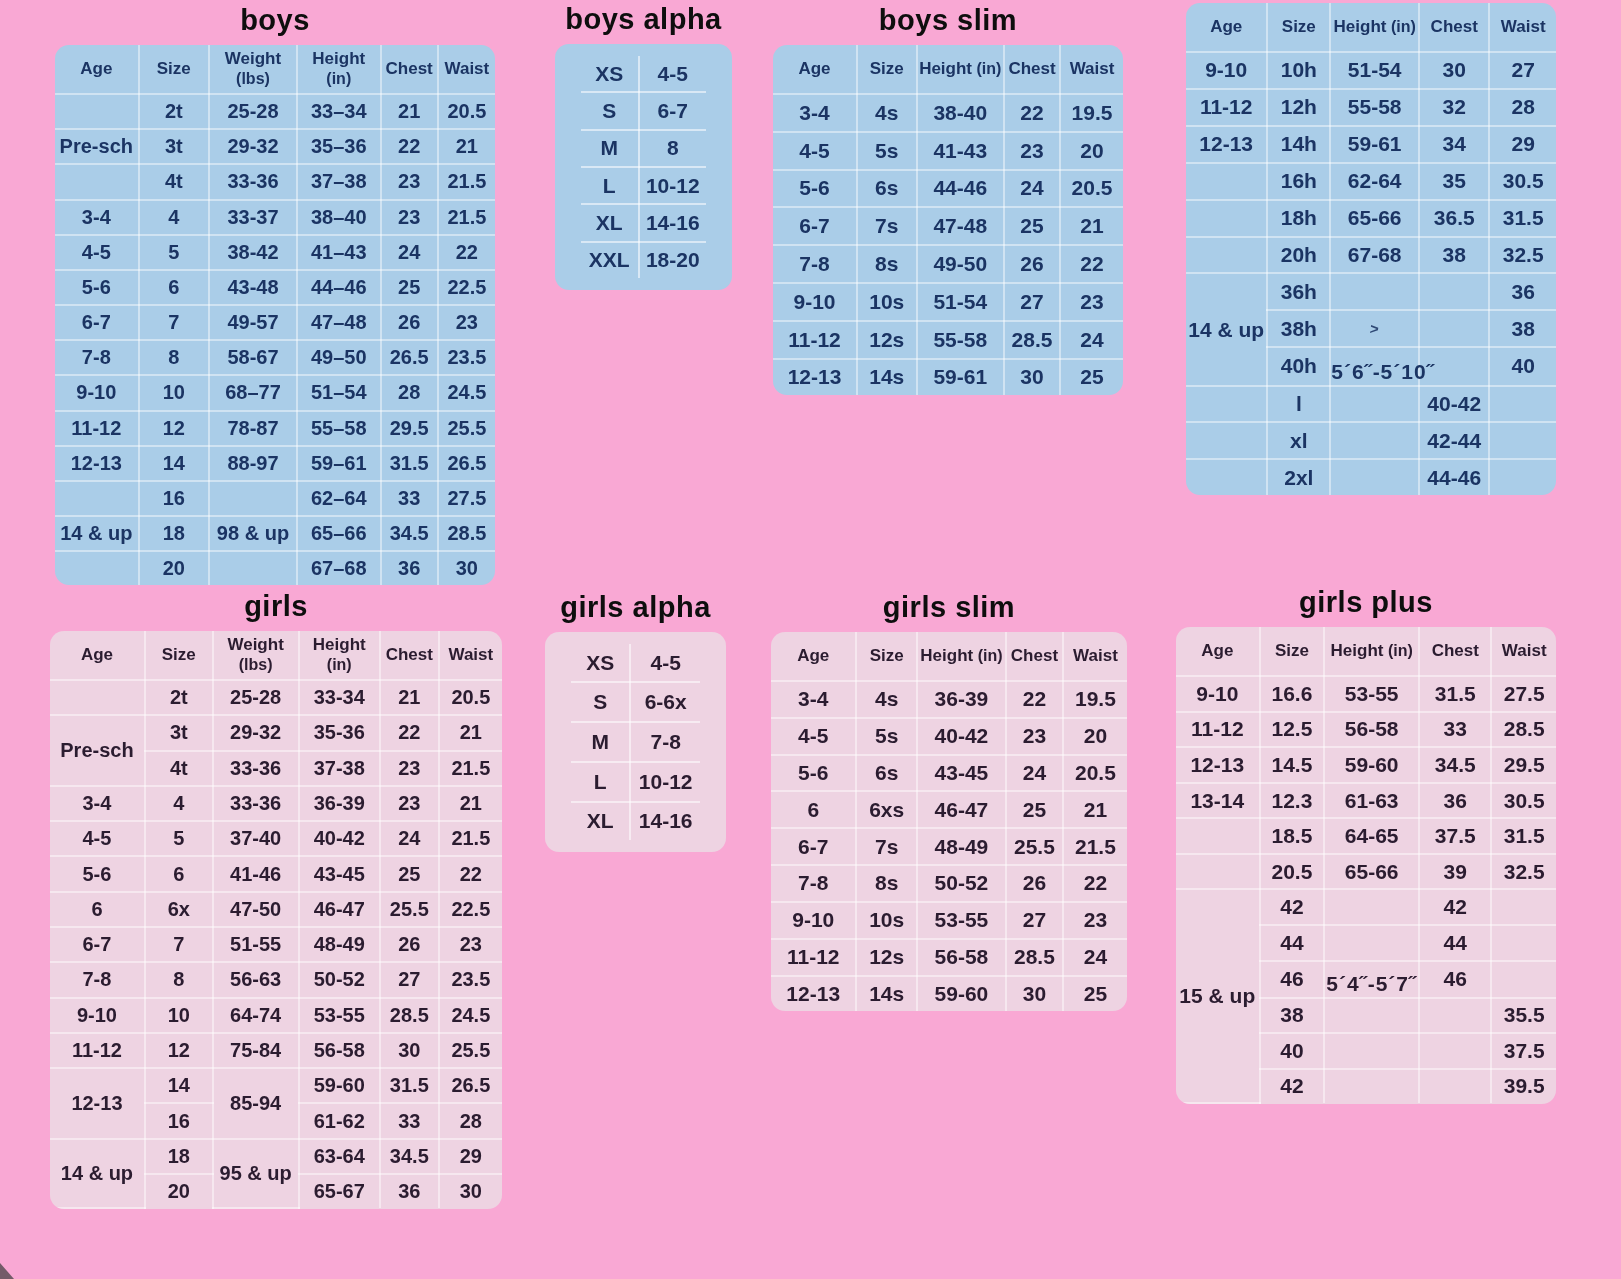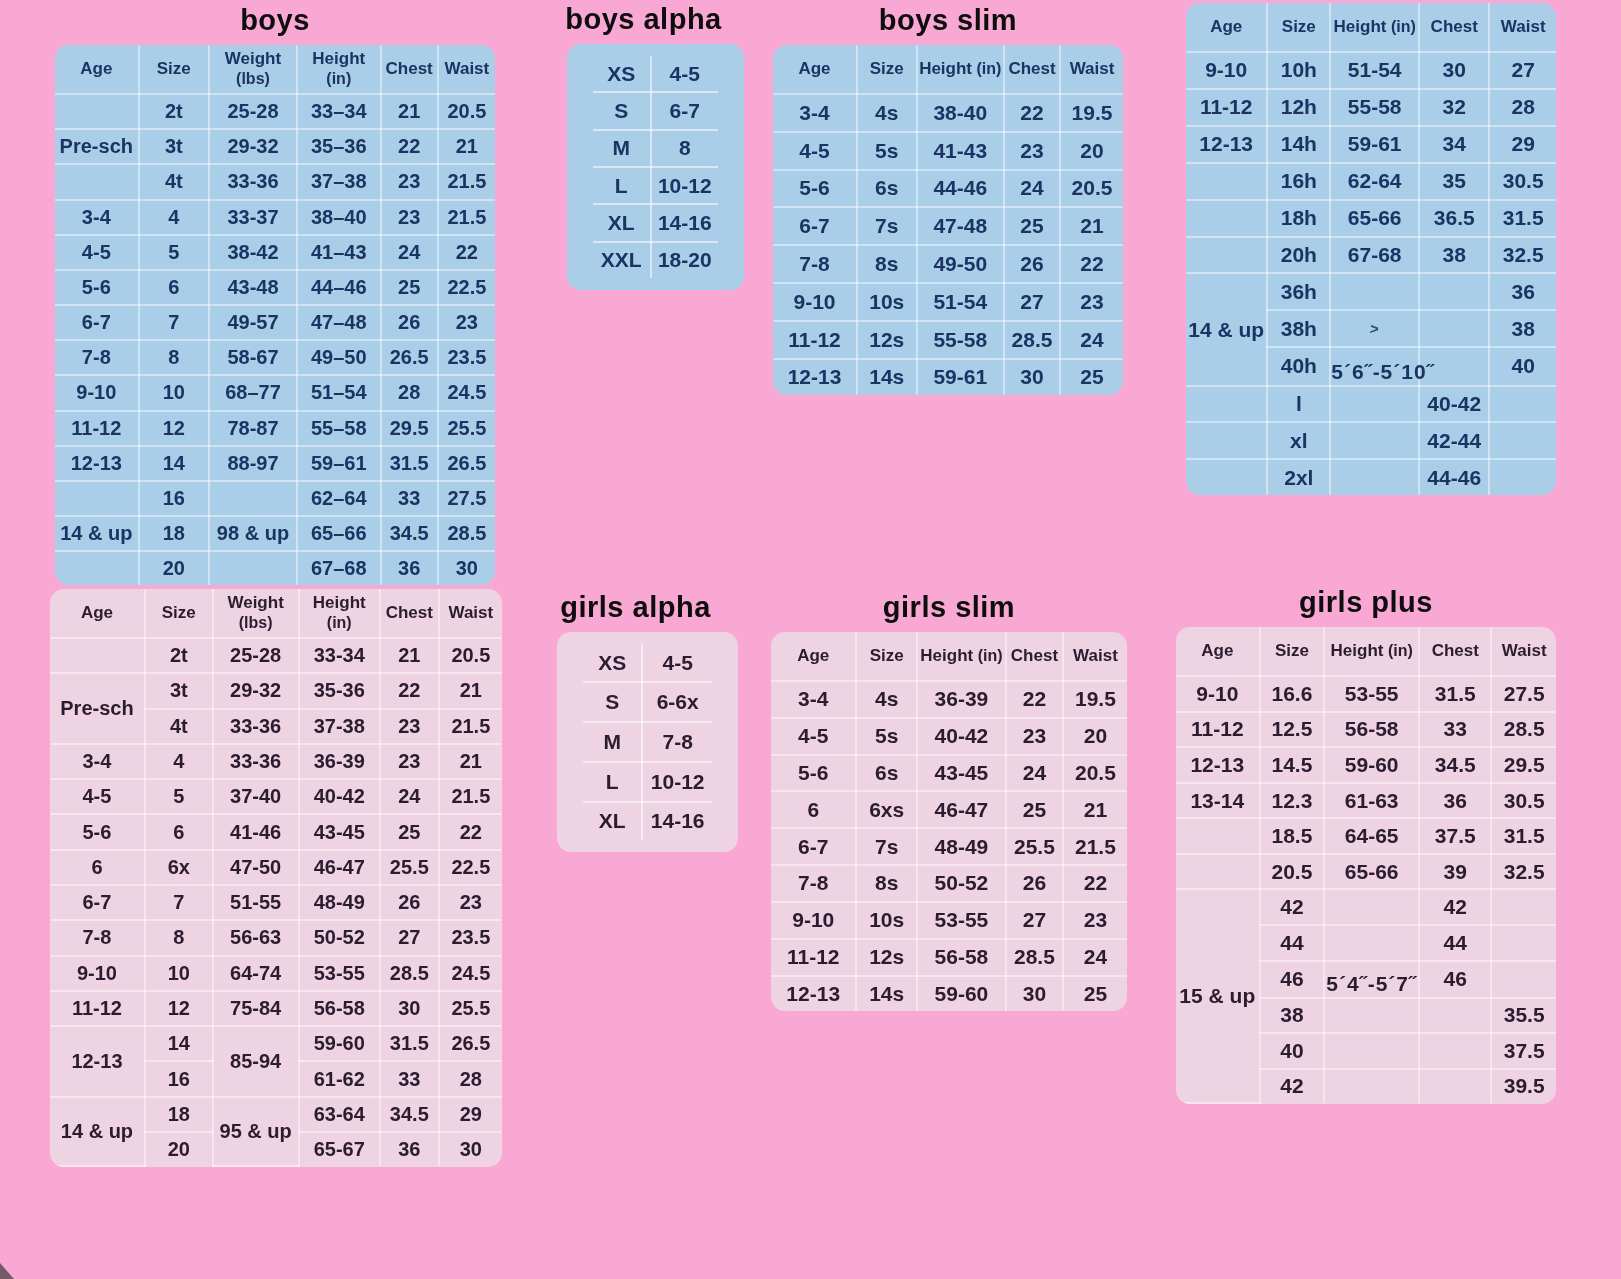--- a/index.html
+++ b/index.html
@@ -25,21 +25,21 @@
     border:2px solid rgba(255,255,255,0.45); padding:0;
   }
   th:first-child, td:first-child { border-left:none; }
   th:last-child, td:last-child { border-right:none; }
   thead tr th { border-top:none; height:48px; }
   tbody tr:last-child td { border-bottom:none; }
   th { font-size:17px; }
   th .unit { font-size:16px; font-weight:700; }
   .cols6 td { font-size:20px; }
   .cols5 td { font-size:21px; }
-  .alpha { padding:12px 26px; box-sizing:border-box;margin-left:12px; }
+  .alpha { padding:12px 26px; box-sizing:border-box; }
   .alpha td { font-size:21px; border-color:rgba(255,255,255,0.55); }
   .alpha tr:first-child td { border-top:none; }
   td.note {
     vertical-align:bottom; white-space:nowrap; overflow:visible;
     font-size:21px; padding-bottom:1px; letter-spacing:1px;
   }
   td.mark { font-size:15px; opacity:0.85; transform:skewX(-8deg); }
   .corner-mark {
     position:absolute; left:0; bottom:0; width:0; height:0;
     border-left:14px solid #3a3a3a; border-top:16px solid transparent;
@@ -412,20 +412,21 @@
               <td></td>
               <td>44-46</td>
               <td></td>
             </tr>
           </tbody>
         </table>
       </div>
   </div>
 
   <div class="tblock" style="left:50px; top:589px; width:452px;">
+    <h2 class="tbl-title">girls</h2>
     <div class="panel pink cols6" style="height:578px;">
         <table>
           <colgroup>
             <col style="width: 21%;">
             <col style="width: 15%;">
             <col style="width: 19%;">
             <col style="width: 18%;">
             <col style="width: 13%;">
             <col style="width: 14%;">
           </colgroup>

